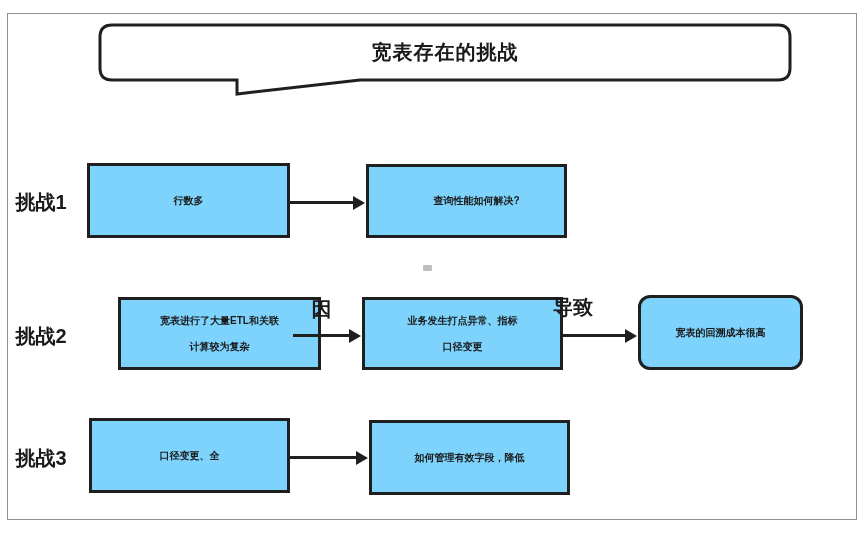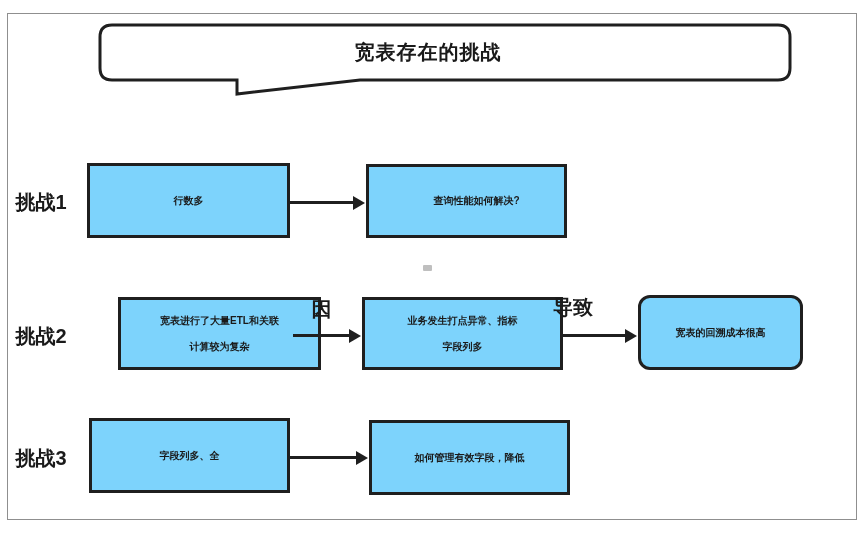--- a/index.html
+++ b/index.html
@@ -29,21 +29,21 @@
   .callout-svg {
     position: absolute;
     left: 0;
     top: 0;
     width: 868px;
     height: 540px;
     pointer-events: none;
   }
   .title-text {
     position: absolute;
-    left: 83px;
+    left: 100px;
     top: 25px;
     width: 690px;
     height: 55px;
     display: flex;
     align-items: center;
     justify-content: center;
     font-size: 20px;
     font-weight: bold;
     letter-spacing: 1px;
   }
@@ -146,30 +146,30 @@
 
   <div class="row-label" style="top:324px;">挑战2</div>
   <div class="box" style="left:90px; top:297px; width:203px; height:73px;margin-left:28px;">
     <span>宽表进行了大量ETL和关联</span>
     <span>计算较为复杂</span>
   </div>
   <div class="arrow-label" style="left:293px; top:296px; width:57px;">因</div>
   <div class="arrow" style="left:293px; top:334px; width:57px;"></div>
   <div class="box" style="left:362px; top:297px; width:201px; height:73px;">
     <span>业务发生打点异常、指标</span>
-    <span>字段列多</span>
+    <span>口径变更</span>
   </div>
   <div class="arrow-label" style="left:528px; top:294px; width:90px;">导致</div>
   <div class="arrow" style="left:563px; top:334px; width:63px;"></div>
   <div class="box" style="left:638px; top:295px; width:165px; height:75px;border-radius:12px;">
     <span>宽表的回溯成本很高</span>
   </div>
 
   <div class="row-label" style="top:446px;">挑战3</div>
   <div class="box" style="left:89px; top:418px; width:201px; height:75px;">
-    <span>字段列多、全</span>
+    <span>口径变更、全</span>
   </div>
   <div class="arrow" style="left:290px; top:456px; width:67px;"></div>
   <div class="box" style="left:369px; top:420px; width:201px; height:75px;">
     <span>如何管理有效字段，降低</span>
   </div>
 
 </div>
 
 </body></html>

